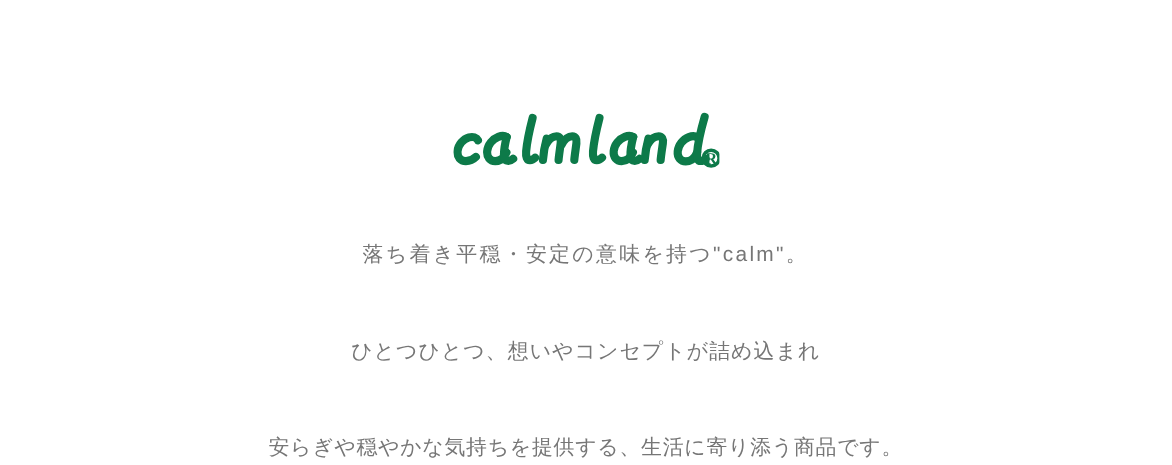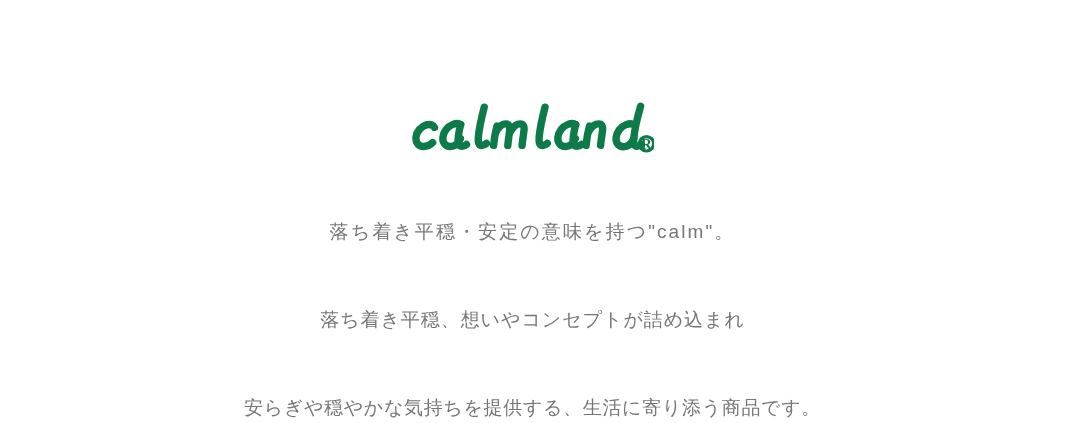--- a/index.html
+++ b/index.html
@@ -111,17 +111,17 @@
       <path class="logo-wordmark-path" d="M228.6 5.2c-3.9 13.6-6.4 26.0-6.9 33.3-0.3 4.6 0.8 6.9 3.3 6.9 1.7 0 3.2-0.8 4.4-2.0"></path>
 
       <circle class="logo-reg-circle" cx="234.5" cy="42.8" r="7.2"></circle>
       <text class="logo-reg-letter" x="234.5" y="48.1" text-anchor="middle">R</text>
     </svg>
 
   </div>
 
   <div class="description">
     <p class="description-line line-1">落ち着き平穏・安定の意味を持つ"calm"。</p>
-    <p class="description-line line-2">落ち着き平穏、想いやコンセプトが詰め込まれ</p>
+    <p class="description-line line-2">ひとつひとつ、想いやコンセプトが詰め込まれ</p>
     <p class="description-line line-3">安らぎや穏やかな気持ちを提供する、生活に寄り添う商品です。</p>
   </div>
 
 </section>
 
 </body></html>

